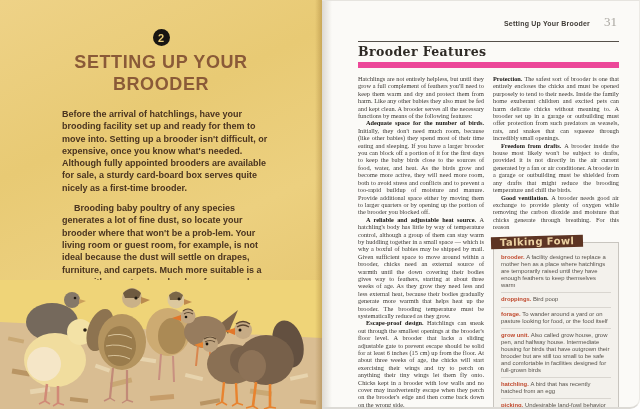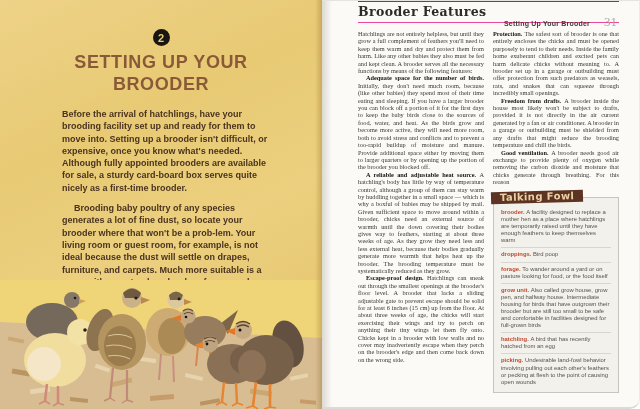--- a/index.html
+++ b/index.html
@@ -43,21 +43,21 @@
     border-bottom:2px solid #dcdad5; border-radius:0 0 10px 0;
   }
   .right-page::before {
     content:""; position:absolute; left:0; top:0; width:10px; height:100%;
     background:linear-gradient(to right, rgba(60,45,20,.16), rgba(60,45,20,0));
   }
   .running-header { position:absolute; top:13px; right:22px; display:flex; align-items:baseline; gap:14px; }
   .rh-title { font-size:7px; font-weight:bold; color:#3f3b36; letter-spacing:.2px; }
   .rh-num { font-family:"Liberation Serif", serif; font-size:13px; color:#a9a6a0; }
 
-  .section-head { border-top:1px solid #55504a; border-bottom:1px solid #ec4899; padding:2px 0 3px; }
+  .section-head { margin-top:40px; border-top:1px solid #55504a; border-bottom:6px solid #ec4899; padding:2px 0 3px; }
   .section-title {
     margin:0; font-family:"DejaVu Serif", serif; font-size:12.5px; font-weight:bold;
     color:#2e2a25; letter-spacing:.4px;
   }
 
   .cols { display:flex; gap:9px; margin-top:7px; }
   .col {
     flex:1; font-family:"Liberation Serif", serif; font-size:6.3px; line-height:7.4px;
     color:#3b3733; text-align:justify;
   }

